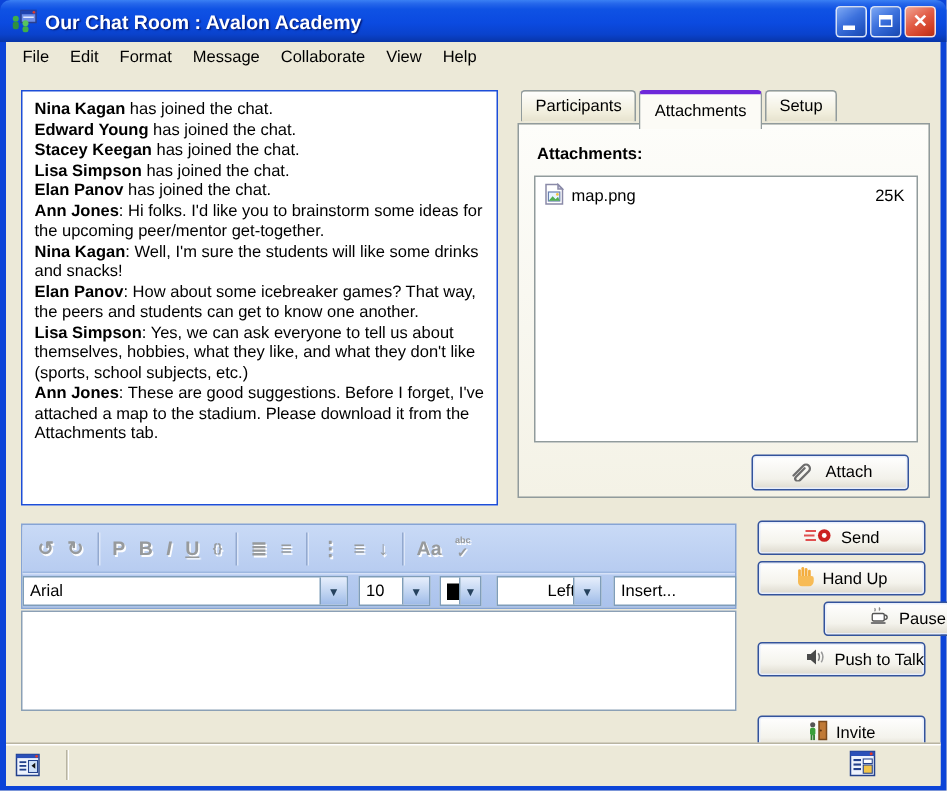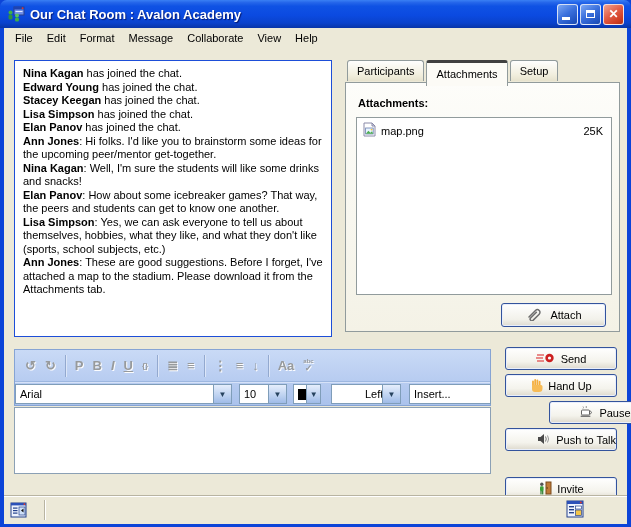--- a/index.html
+++ b/index.html
@@ -25,21 +25,21 @@
   
   .client{position:absolute;left:4px;top:48px;width:623px;height:475px;background:#ece9d8;}
   
   .chatlog{position:absolute;left:10px;top:12px;width:318px;height:277px;background:#fff;border:1px solid #1d4ed8;box-sizing:border-box;
     padding:6px 8px;font-size:11px;line-height:13.5px;color:#000;overflow:hidden;}
   .msg{margin:0;}
   
   .tabs{position:absolute;left:343px;top:12px;height:24px;display:flex;z-index:3;}
   .tab{font-size:11px;height:20px;line-height:20px;padding:0 9px;background:linear-gradient(#fefefd,#f1eedd 70%,#e6e2cd);
     border:1px solid #919b9c;border-bottom:none;border-radius:3px 3px 0 0;margin-right:2px;color:#000;}
-  .tab.active{height:23px;line-height:22px;background:#fcfbf6;border-top:3px solid #404040;position:relative;z-index:4;}
+  .tab.active{height:23px;line-height:22px;background:#fcfbf6;border-top:3px solid #6d28d9;position:relative;z-index:4;}
   .tabpanel{position:absolute;left:341px;top:34px;width:275px;height:250px;border:1px solid #919b9c;box-sizing:border-box;
     background:linear-gradient(180deg,#fdfdfa 0%,#f4f2e6 100%);z-index:2;}
   .attach-label{position:absolute;left:12px;top:14px;font-size:11px;font-weight:bold;}
   .filelist{position:absolute;left:10px;top:34px;width:256px;height:178px;background:#fff;border:1px solid #919b9c;box-sizing:border-box;}
   .filerow{display:flex;align-items:center;padding:4px 8px 0 6px;font-size:11px;gap:5px;}
   .filerow .fsize{margin-left:auto;}
   .attach-btn{position:absolute;left:155px;top:220px;width:103px;height:22px;border:1px solid #33539c;border-radius:3px;
     background:linear-gradient(180deg,#fff 0%,#f2f1ea 70%,#dddad0 100%);display:flex;align-items:center;justify-content:center;gap:5px;
     font-size:11px;box-shadow:inset 0 0 0 1px #e8eefb;}
   

